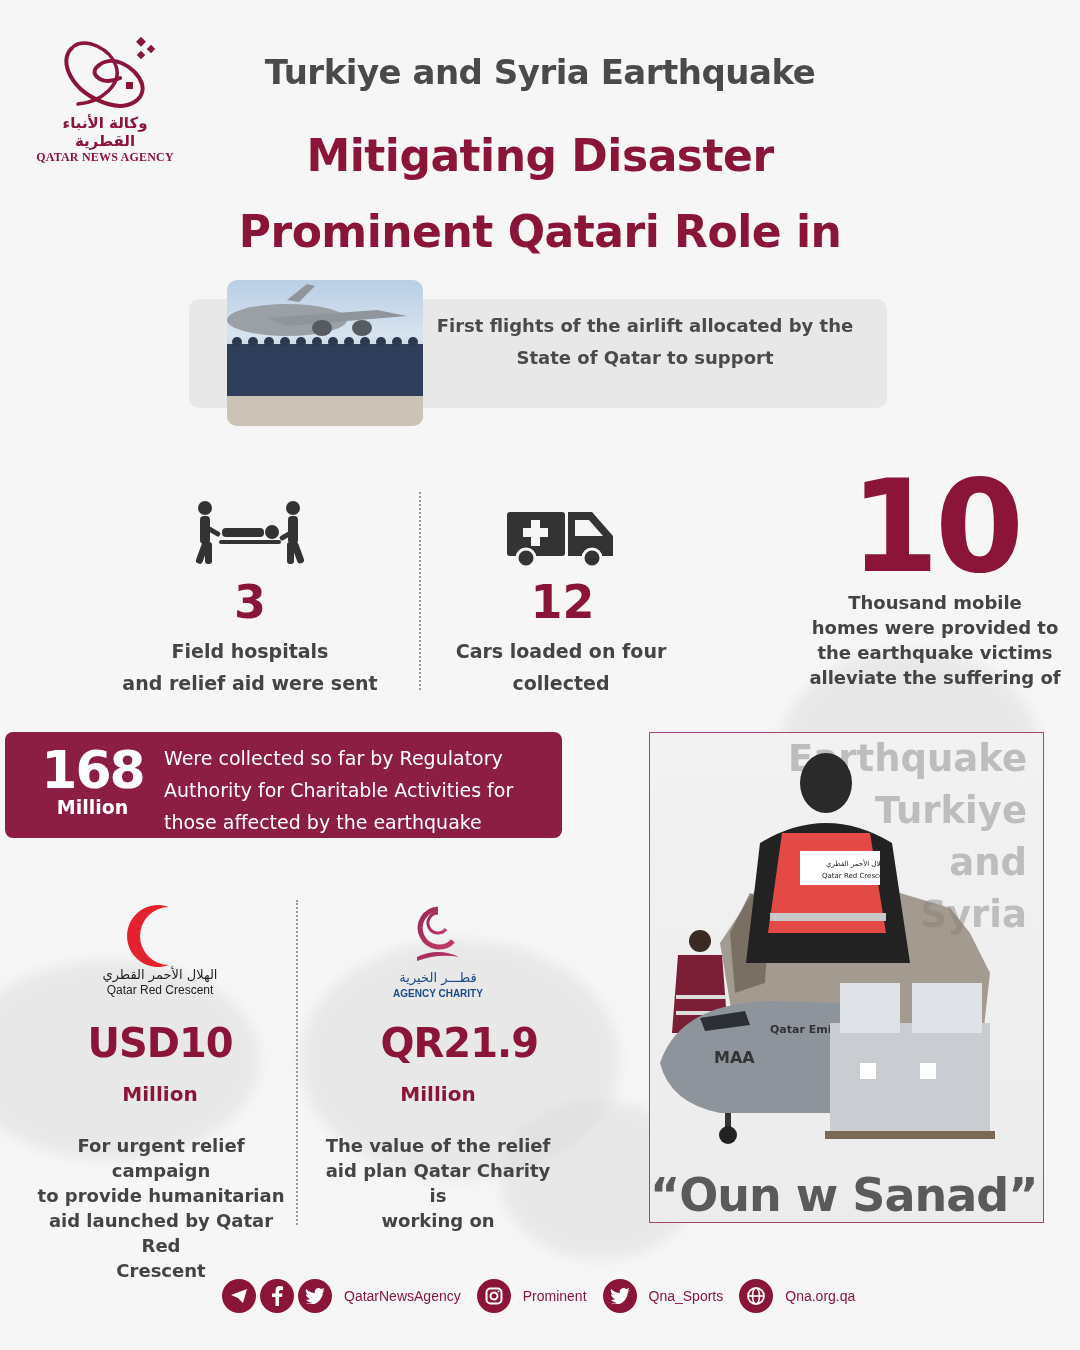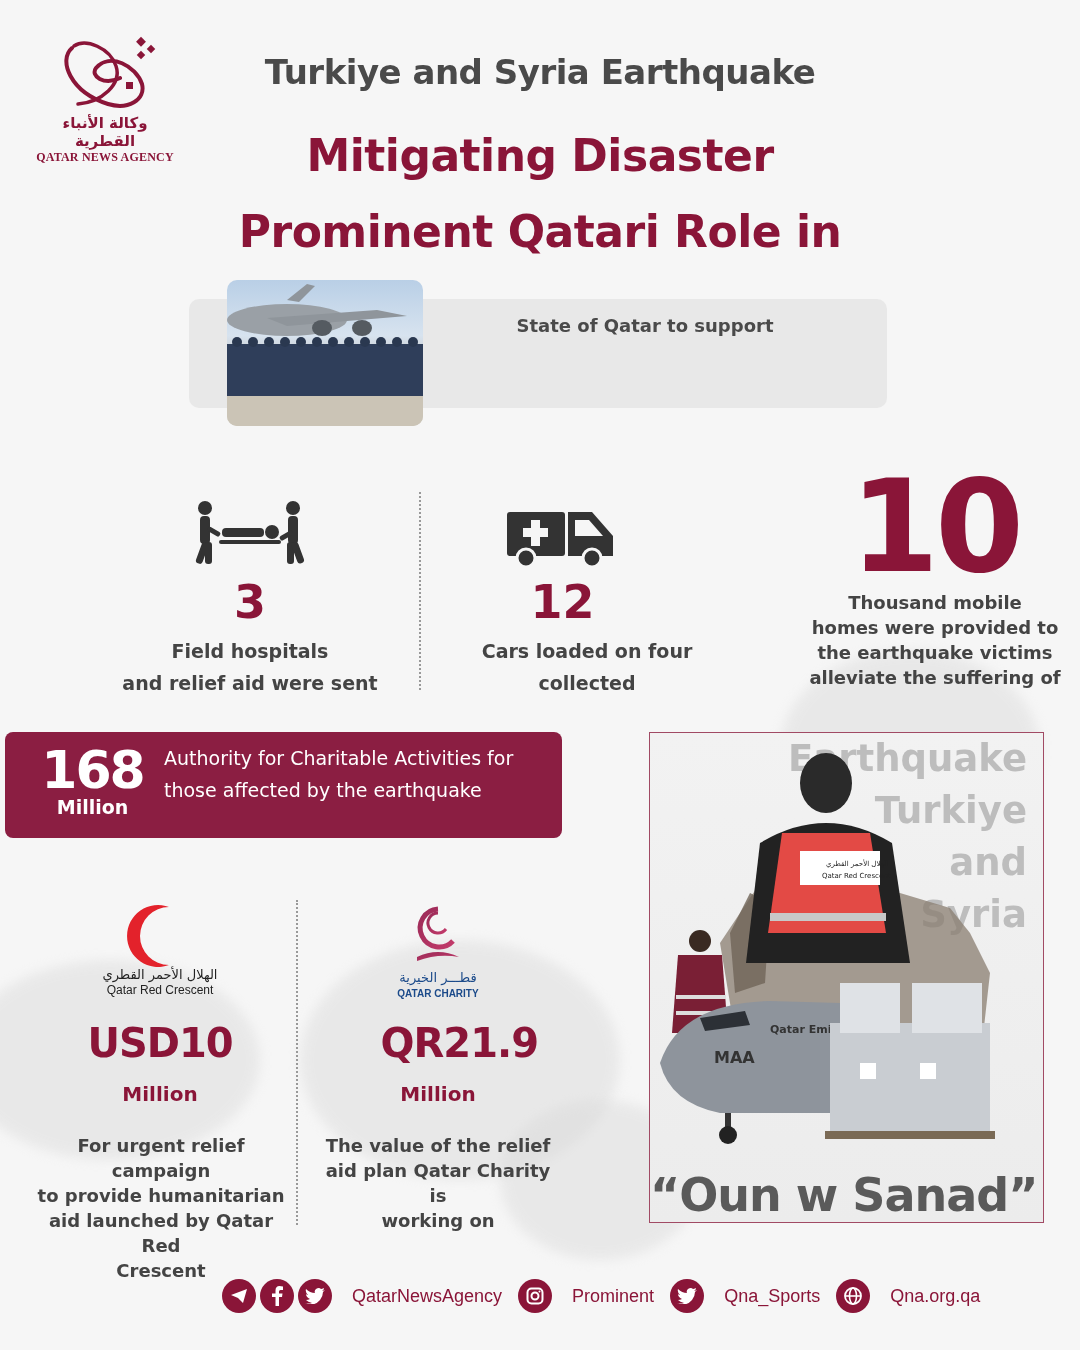--- a/index.html
+++ b/index.html
@@ -51,21 +51,21 @@
   .org-logo-en { font-family: "Liberation Sans", sans-serif; font-size: 12px; color: #222; text-align: center; }
 
   
   .poster { left: 649px; top: 732px; width: 395px; height: 491px; border: 1.5px solid #a14a64; background: linear-gradient(180deg,#f2f2f2 0%,#ececec 100%); overflow: hidden; }
   .poster-words { position: absolute; right: 16px; top: 0; font-size: 37px; font-weight: bold; color: #bdbdbd; line-height: 52px; text-align: right; }
   .poster-tagline { position: absolute; left: 0; bottom: 0; width: 100%; text-align: left; font-size: 46px; font-weight: bold; color: #5a5a5a; letter-spacing: -1px; }
 
   
   .footer { left: 222px; top: 1278px; height: 36px; display: flex; align-items: center; }
   .soc { width: 34px; height: 34px; border-radius: 50%; background: #8a1538; display: flex; align-items: center; justify-content: center; margin-right: 4px; }
-  .soc-label { font-family: "Liberation Sans", sans-serif; font-size: 18px; color: #8a1538; margin: 0 16px 0 16px; }
+  .soc-label { font-family: "Liberation Sans", sans-serif; font-size: 14px; color: #8a1538; margin: 0 16px 0 8px; }
 </style>
 </head>
 <body>
 
 <div class="ghost" style="left:780px;top:650px;width:260px;height:200px;"></div>
 <div class="ghost" style="left:-40px;top:960px;width:300px;height:200px;"></div>
 <div class="ghost" style="left:300px;top:940px;width:320px;height:240px;"></div>
 <div class="ghost" style="left:500px;top:1100px;width:200px;height:160px;"></div>
 
 <div class="abs logo">
@@ -107,20 +107,21 @@
         <circle cx="122" cy="62" r="5"></circle>
       <circle cx="138" cy="62" r="5"></circle>
         <circle cx="154" cy="62" r="5"></circle>
         <circle cx="170" cy="62" r="5"></circle>
         <circle cx="186" cy="62" r="5"></circle>
     </g>
     <rect x="0" y="116" width="196" height="30" fill="#cbc4b6"></rect>
   </svg>
 </div>
 <div class="abs banner-text">
+  <div>First flights of the airlift allocated by the</div>
   <div>State of Qatar to support</div>
 </div>
 
 <div class="abs" style="left:195px;top:500px;width:110px;height:68px;">
   <svg width="110" height="68" viewBox="0 0 110 68">
     <g fill="#333">
       <circle cx="10" cy="8" r="7"></circle>
         <rect x="5" y="16" width="10" height="28" rx="4"></rect>
       <rect x="4" y="42" width="7" height="22" rx="3" transform="rotate(20 7 52)"></rect>
         <rect x="10" y="42" width="7" height="22" rx="3"></rect>
@@ -149,37 +150,38 @@
     <rect x="0" y="2" width="58" height="44" rx="3" fill="#333"></rect>
     <path d="M61 2 H85 L106 26 V46 H61 Z" fill="#333"></path>
     <path d="M68 10 H82 L96 26 H68 Z" fill="#f6f6f6"></path>
     <rect x="24" y="10" width="9" height="26" fill="#f6f6f6"></rect>
       <rect x="16" y="18" width="25" height="9" fill="#f6f6f6"></rect>
     <circle cx="19" cy="48" r="9" fill="#333" stroke="#f6f6f6" stroke-width="3"></circle>
     <circle cx="85" cy="48" r="9" fill="#333" stroke="#f6f6f6" stroke-width="3"></circle>
   </svg>
 </div>
 <div class="abs stat-num" style="left:510px;top:575px;width:105px;">12</div>
-<div class="abs stat-text" style="left:456px;top:635px;width:262px;">
+<div class="abs stat-text" style="left:430px;top:635px;width:262px;">
   <div>Cars loaded on four</div>
   <div>collected</div>
 </div>
 
 <div class="abs big10">10</div>
 <div class="abs ten-text">
   <div>Thousand mobile</div>
   <div>homes were provided to</div>
   <div>the earthquake victims</div>
   <div>alleviate the suffering of</div>
 </div>
 
 <div class="abs fund-bar"></div>
 <div class="abs fund-num">168</div>
 <div class="abs fund-unit">Million</div>
 <div class="abs fund-text">
+  <div>Were collected so far by Regulatory</div>
   <div>Authority for Charitable Activities for</div>
   <div>those affected by the earthquake</div>
 </div>
 
 <div class="abs" style="left:125px;top:903px;width:60px;height:66px;">
   <svg width="60" height="66" viewBox="0 0 60 66">
     <path d="M44 4 A31 31 0 1 0 44 62 A25 25 0 1 1 44 4 Z" fill="#e3222b"></path>
   </svg>
 </div>
 <div class="abs org-logo-ar" style="left:95px;top:967px;width:130px;">الهلال الأحمر القطري</div>
@@ -202,21 +204,21 @@
           <stop offset="0" stop-color="#9b2b58"></stop>
           <stop offset="1" stop-color="#c23a6a"></stop>
         </linearGradient>
       </defs>
     <path d="M25 6 A19 19 0 1 0 40 38" fill="none" stroke="url(#qcg)" stroke-width="5"></path>
     <path d="M25 10 A10 10 0 1 0 33 26" fill="none" stroke="url(#qcg)" stroke-width="3"></path>
     <path d="M4 54 Q25 44 46 54 Q25 50 4 58 Z" fill="url(#qcg)"></path>
   </svg>
 </div>
 <div class="abs org-logo-ar" style="left:388px;top:970px;width:100px;color:#1b4a8a;">قطـــر الخيرية</div>
-<div class="abs org-logo-en" style="left:378px;top:988px;width:120px;color:#1b4a8a;font-size:10px;font-weight:bold;">QATAR CHARITY</div>
+<div class="abs org-logo-en" style="left:378px;top:988px;width:120px;color:#1b4a8a;font-size:10px;font-weight:bold;">AGENCY CHARITY</div>
 <div class="abs org-amount" style="left:338px;top:1020px;width:200px;text-align:right;">QR21.9</div>
 <div class="abs org-unit" style="left:338px;top:1082px;width:200px;">Million</div>
 <div class="abs org-text" style="left:318px;top:1133px;width:240px;">
   <div>The value of the relief</div>
   <div>aid plan Qatar Charity is</div>
   <div>working on</div>
 </div>
 
 <div class="abs poster">
   <div class="poster-words">

